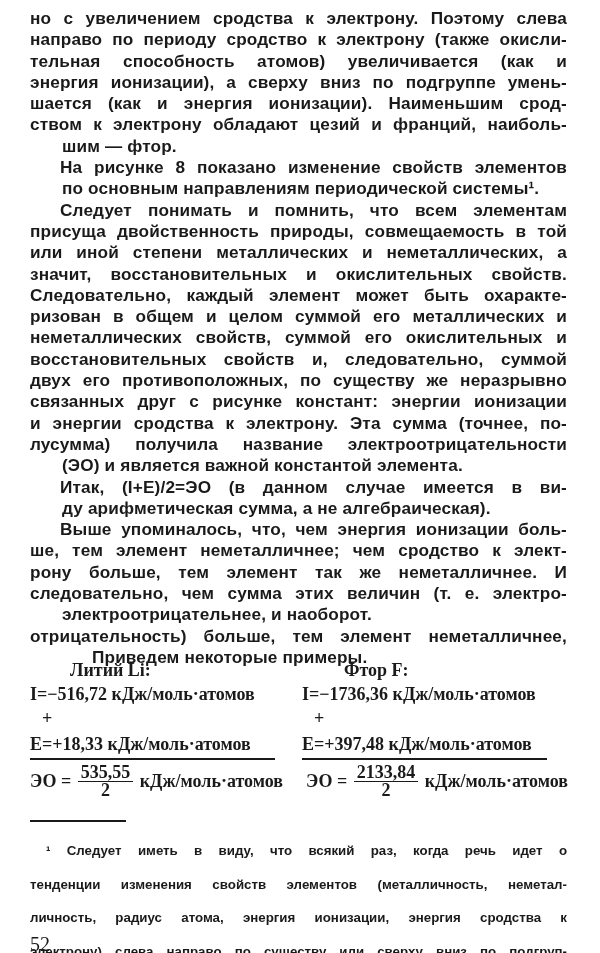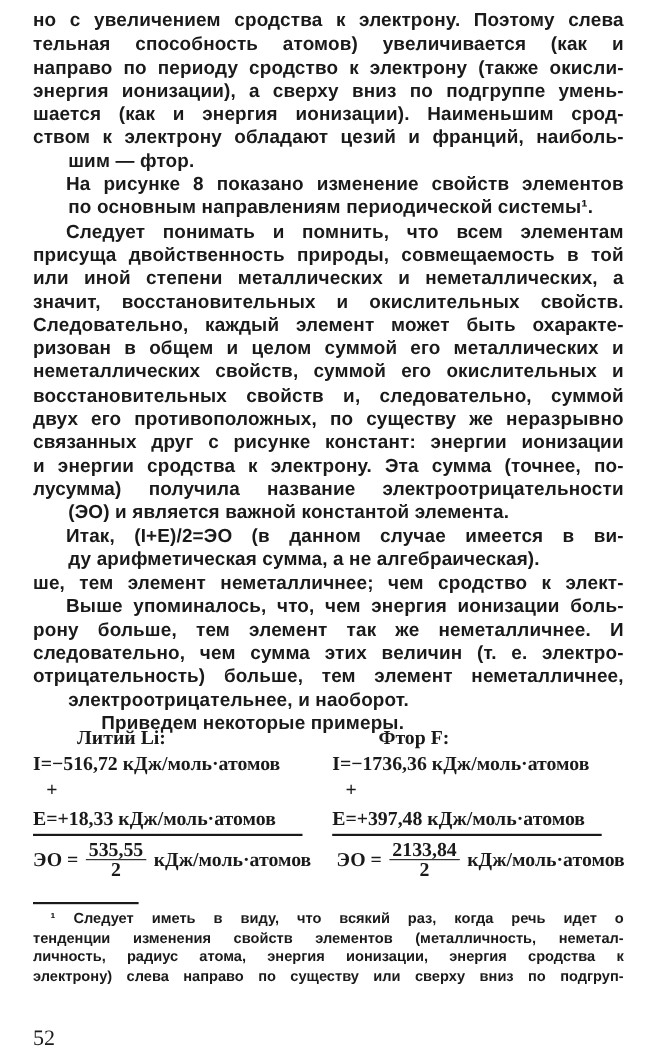--- a/index.html
+++ b/index.html
@@ -18,31 +18,31 @@
   .col.left { left: 0; width: 245px; }
   .col.right { left: 272px; width: 270px; }
   .fl { position: absolute; white-space: nowrap; }
   .hline { position: absolute; height: 1.5px; background: #1a1a1a; }
   .frac { display: inline-block; vertical-align: middle; text-align: center; margin: 0 2px; }
   .frac .num { display: block; border-bottom: 1.5px solid #1a1a1a; padding: 0 3px; line-height: 17px; }
   .frac .den { display: block; line-height: 17px; }
   .footrule { position: absolute; left: 30px; top: 820px; width: 96px; height: 1.5px; background: #1a1a1a; }
   .footnote { position: absolute; left: 30px; top: 826px; width: 537px; font-family: "Liberation Sans", sans-serif;
               font-size: 13.3px; font-weight: bold; }
-  .footnote .fline { line-height: 17.7px; height: 17.7px; white-space: nowrap; text-align: justify; text-align-last: justify; }
+  .footnote .fline { line-height: 17.7px; height: 17.7px; white-space: nowrap; text-align: justify; text-align-last: justify; margin-top: 16px; }
   .footnote .fline.indent { padding-left: 16px; }
   .pagenum { position: absolute; left: 30px; top: 933px; font-family: "Liberation Serif", serif; font-size: 20px; font-weight: normal; }
 </style>
 </head>
 <body>
 
 <div class="page" id="body-text">
     <div class="line">но с увеличением сродства к электрону. Поэтому слева</div>
+    <div class="line">направо по периоду сродство к электрону (также окисли-</div>
     <div class="line">тельная способность атомов) увеличивается (как и</div>
-    <div class="line">направо по периоду сродство к электрону (также окисли-</div>
     <div class="line">энергия ионизации), а сверху вниз по подгруппе умень-</div>
     <div class="line">шается (как и энергия ионизации). Наименьшим срод-</div>
     <div class="line">ством к электрону обладают цезий и франций, наиболь-</div>
     <div class="line last">шим — фтор.</div>
     <div class="line indent">На рисунке 8 показано изменение свойств элементов</div>
     <div class="line last">по основным направлениям периодической системы¹.</div>
     <div class="line indent">Следует понимать и помнить, что всем элементам</div>
     <div class="line">присуща двойственность природы, совмещаемость в той</div>
     <div class="line">или иной степени металлических и неметаллических, а</div>
     <div class="line">значит, восстановительных и окислительных свойств.</div>
@@ -50,26 +50,26 @@
     <div class="line">ризован в общем и целом суммой его металлических и</div>
     <div class="line">неметаллических свойств, суммой его окислительных и</div>
     <div class="line">восстановительных свойств и, следовательно, суммой</div>
     <div class="line">двух его противоположных, по существу же неразрывно</div>
     <div class="line">связанных друг с рисунке констант: энергии ионизации</div>
     <div class="line">и энергии сродства к электрону. Эта сумма (точнее, по-</div>
     <div class="line">лусумма) получила название электроотрицательности</div>
     <div class="line last">(ЭО) и является важной константой элемента.</div>
     <div class="line indent">Итак, (I+E)/2=ЭО (в данном случае имеется в ви-</div>
     <div class="line last">ду арифметическая сумма, а не алгебраическая).</div>
+    <div class="line indent">Выше упоминалось, что, чем энергия ионизации боль-</div>
     <div class="line">ше, тем элемент неметалличнее; чем сродство к элект-</div>
-    <div class="line indent">Выше упоминалось, что, чем энергия ионизации боль-</div>
     <div class="line">рону больше, тем элемент так же неметалличнее. И</div>
     <div class="line">следовательно, чем сумма этих величин (т. е. электро-</div>
+    <div class="line last">электроотрицательнее, и наоборот.</div>
     <div class="line">отрицательность) больше, тем элемент неметалличнее,</div>
-    <div class="line last">электроотрицательнее, и наоборот.</div>
     <div class="line indent last">Приведем некоторые примеры.</div>
   </div>
 
 <div class="formulas">
   <div class="col left">
     <div class="fl" style="left:40px; top:0px;">Литий Li:</div>
     <div class="fl" style="left:0; top:24px;">I=−516,72 кДж/моль·атомов</div>
     <div class="fl" style="left:12px; top:48px;">+</div>
     <div class="fl" style="left:0; top:74px;">E=+18,33 кДж/моль·атомов</div>
     <div class="hline" style="left:0; top:98px; width:245px;"></div>

